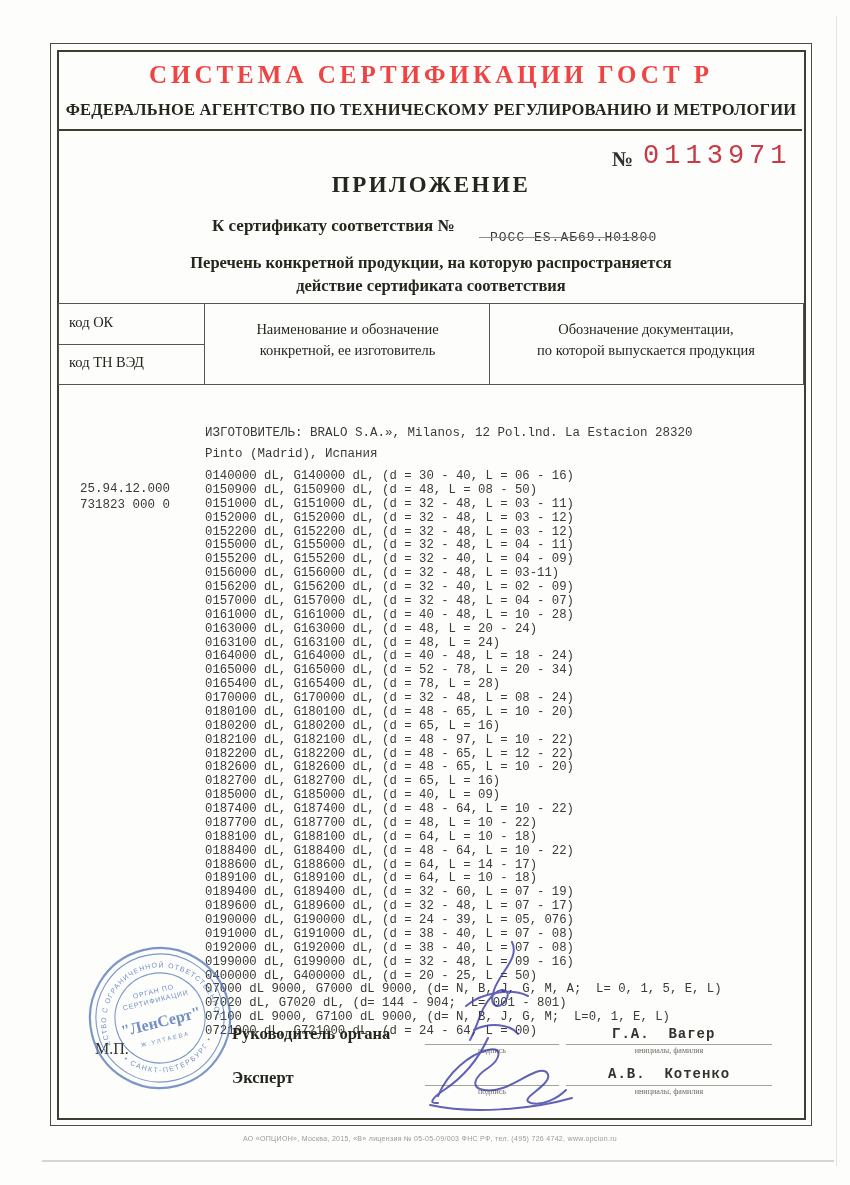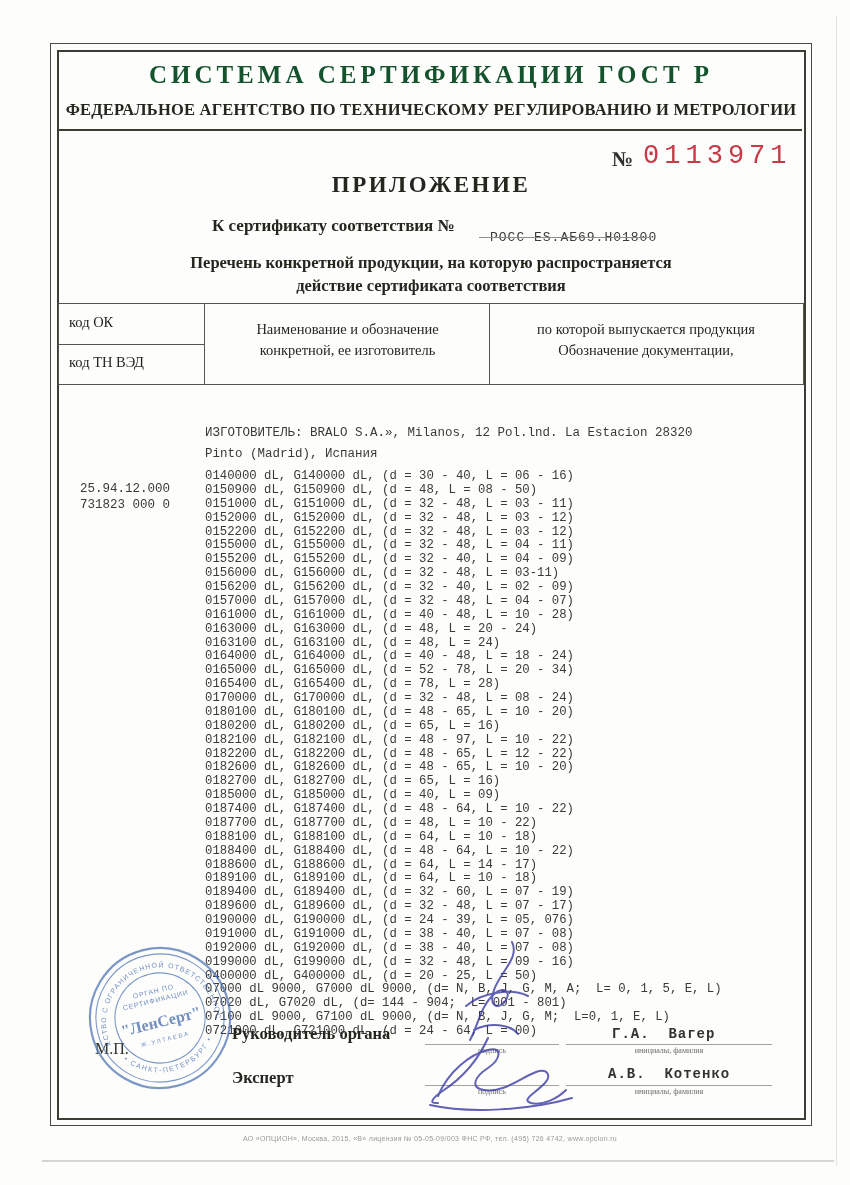--- a/index.html
+++ b/index.html
@@ -8,21 +8,21 @@
     background:#fdfdfb;
     font-family:"Liberation Serif","DejaVu Serif",serif;
     color:#2b2b28;
     overflow:hidden;
   }
   .abs{position:absolute;}
   
   .frame-outer{left:50px;top:43px;width:760px;height:1081px;border:1.5px solid #4a4c42;}
   .frame-inner{left:57px;top:50px;width:745px;height:1066px;border:2.5px solid #3c3e34;}
   
-  .hdr-title{left:58px;top:61px;width:746px;text-align:center;font-weight:bold;font-size:25px;letter-spacing:4px;color:#14532d;white-space:nowrap;}
+  .hdr-title{left:58px;top:61px;width:746px;text-align:center;font-weight:bold;font-size:25px;letter-spacing:4px;color:#ef4444;white-space:nowrap;}
   .hdr-sub{left:58px;top:100px;width:746px;text-align:center;font-weight:bold;font-size:16.5px;letter-spacing:0.2px;color:#26261f;white-space:nowrap;}
   .hdr-rule{left:59px;top:129px;width:743px;height:0;border-top:2px solid #3c3e34;}
   
   .num-row{left:612px;top:141px;display:flex;align-items:flex-start;}
   .num-sign{font-size:21px;font-weight:bold;color:#33332e;margin-right:10px;margin-top:6px;}
   .num-value{font-family:"Liberation Mono","DejaVu Sans Mono",monospace;font-size:27px;font-weight:500;letter-spacing:5px;color:#c83a47;}
   
   .apx-title{left:58px;top:172px;width:746px;text-align:center;font-weight:bold;font-size:23px;letter-spacing:2.5px;color:#26261f;}
   .cert-label{left:212px;top:216px;font-weight:bold;font-size:17px;color:#26261f;}
   .cert-number{left:490px;top:206px;font-family:"Liberation Mono","DejaVu Sans Mono",monospace;font-size:13px;letter-spacing:1px;color:#3a3a36;white-space:pre;}
@@ -96,22 +96,22 @@
   <div class="abs v1"></div>
   <div class="abs v2"></div>
   <div class="abs h1"></div>
   <div class="abs cell c-ok">код ОК</div>
   <div class="abs cell c-tn">код ТН ВЭД</div>
   <div class="abs cell c-mid">
     <div>Наименование и обозначение</div>
     <div>конкретной, ее изготовитель</div>
   </div>
   <div class="abs cell c-doc">
+    <div>Обозначение документации,</div>
     <div>по которой выпускается продукция</div>
-    <div>Обозначение документации,</div>
   </div>
 </div>
 
 <div class="abs manufacturer mono"><div>ИЗГОТОВИТЕЛЬ: BRALO S.A.», Milanos, 12 Pol.lnd. La Estacion 28320</div><div>Pinto (Madrid), Испания</div></div>
 
 <div class="abs code-col mono">
     <div class="code" style="top: 12px;">25.94.12.000</div>
     <div class="code" style="top: 27.75px;">731823 000 0</div>
   </div>
 <div class="abs rows mono">

